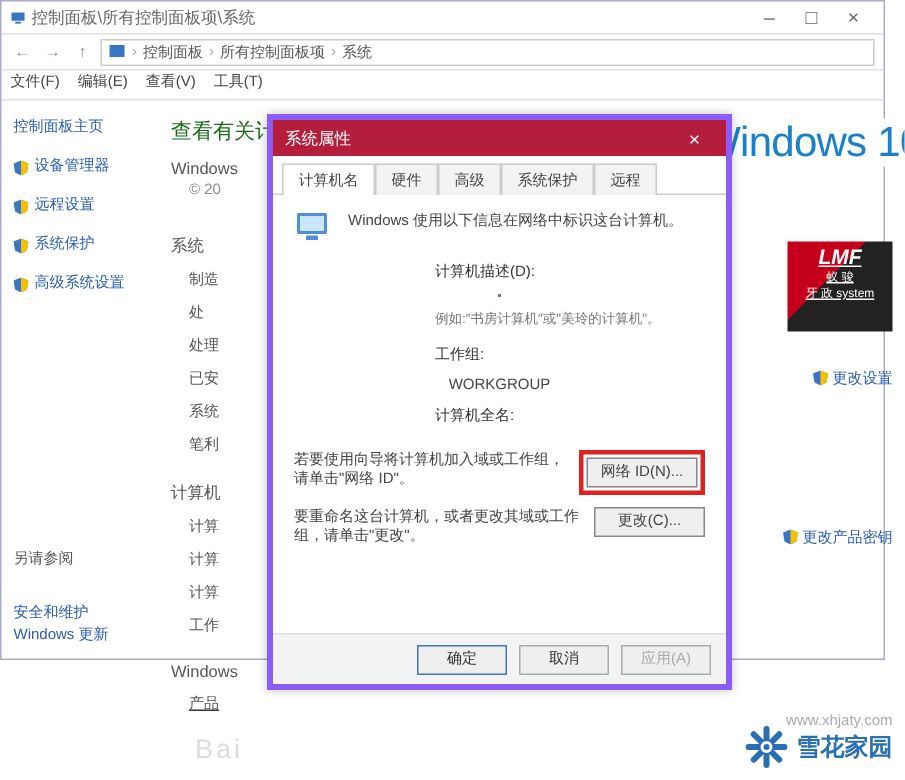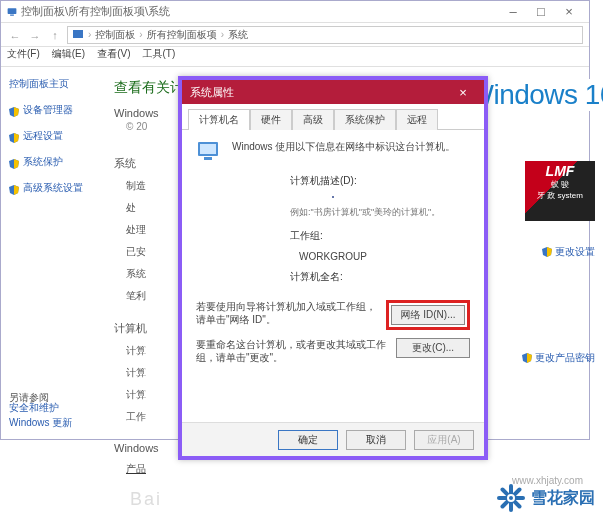--- a/index.html
+++ b/index.html
@@ -86,21 +86,21 @@
   .sidebar-item {
     display: flex;
     align-items: flex-end;
     gap: 4px;
     color: #2a5db0;
     margin-bottom: 8px;
     margin-top: 12px;
   }
   .sidebar .related-heading{
     position:absolute;
-    left:8px; top:390px;
+    left:8px; top:364px;
     color:#555;
     font-size:10px;
   }
   .sidebar .related-link{
     position:absolute;
     left:8px;
     color:#2a5db0;
     font-size:10px;
   }
   .main-content {
@@ -130,20 +130,21 @@
   .win10-logo svg { flex: none; }
   .oem-badge {
     position: absolute;
     right: -6px; top: 94px;
     width: 70px; height: 60px;
     background: linear-gradient(135deg,#c4001a 40%,#222 40%);
     color: #fff;
     font-size: 8px;
     padding: 2px;
     text-align: center;
+    text-decoration: underline;
   }
   .change-settings-link {
     position:absolute;
     color:#2a5db0;
     font-size:10px;
     display:flex;
     align-items:center;
     gap:3px;
   }
 
@@ -252,21 +253,21 @@
     right:8px; bottom:8px;
     display:flex;
     align-items:center;
     gap:6px;
     color:#2a6fb3;
     font-size:16px;
     font-weight:600;
   }
   .watermark-url {
     position:absolute;
-    right:20px; bottom:34px;
+    right:8px; bottom:34px;
     color:#aaa;
     font-size:10px;
   }
   .watermark-bottom {
     position:absolute;
     left:130px; bottom:10px;
     color:#ddd;
     font-size:18px;
     letter-spacing:2px;
   }

